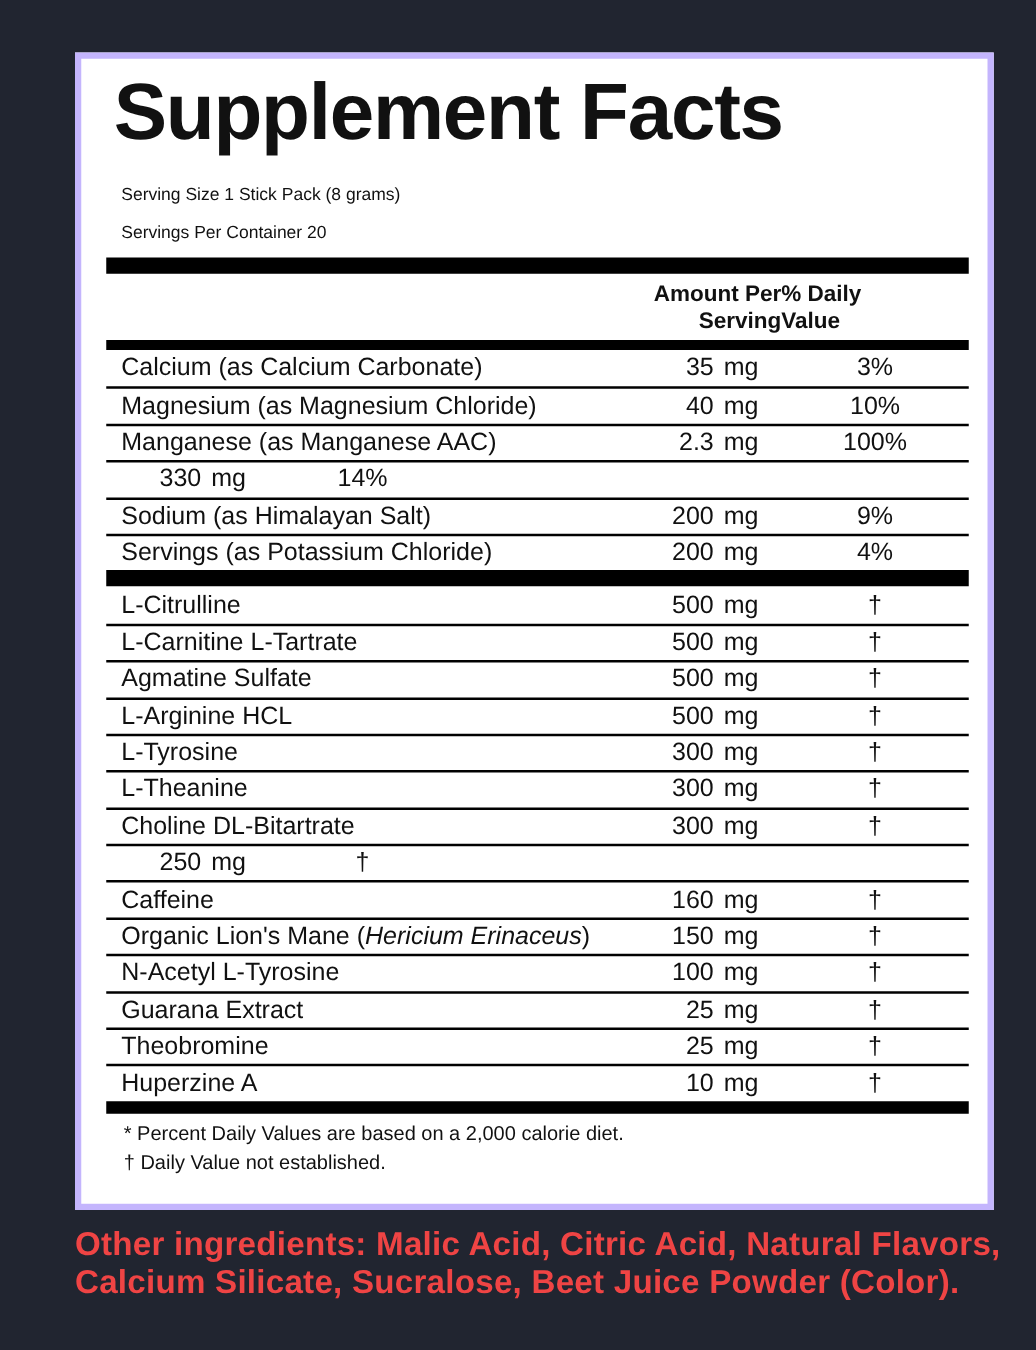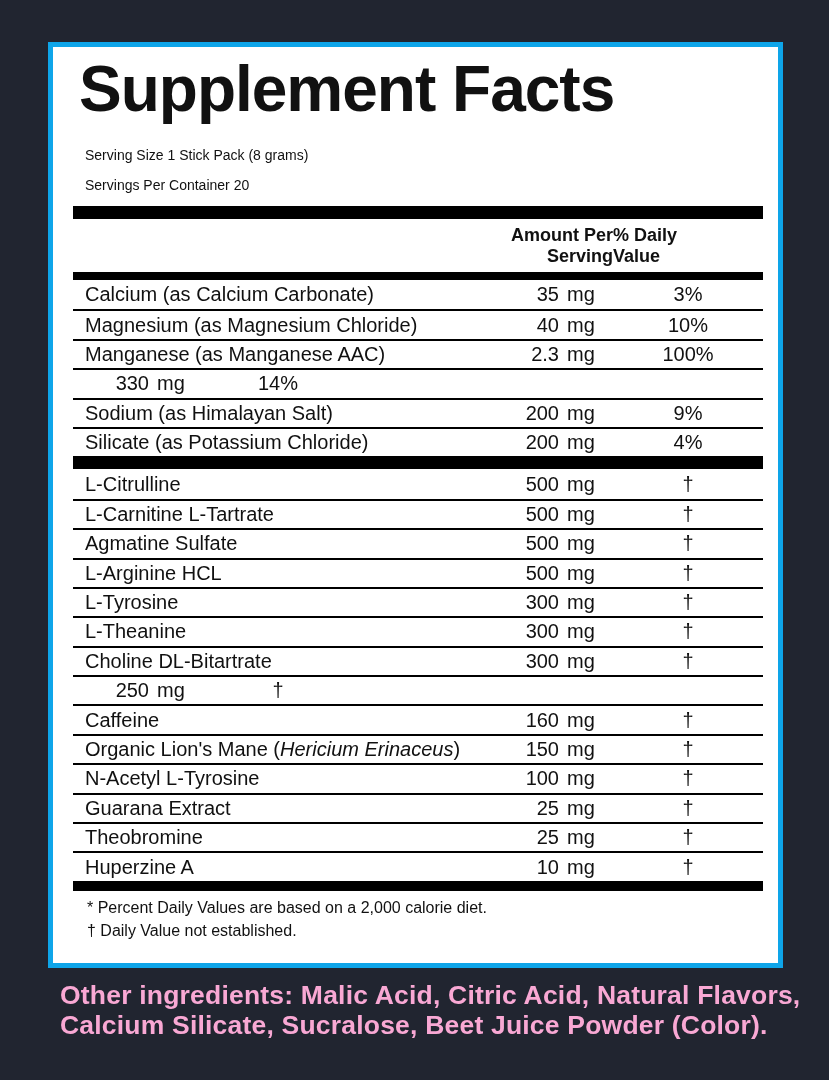--- a/index.html
+++ b/index.html
@@ -10,27 +10,27 @@
   }
   .stage {
     position: relative;
     width: 829px;
     height: 1080px;
     background: #212530;
     overflow: hidden;
   }
   .panel {
     position: absolute;
-    left: 48px;
+    left: 60px;
     top: 42px;
     width: 735px;
     height: 926px;
     box-sizing: border-box;
     background: #ffffff;
-    border: 5px solid #0ea5e9;
+    border: 5px solid #c4b5fd;
     padding: 0 15px 0 20px;
     color: #111111;
     overflow: hidden;
   }
   .sf-title {
     font-size: 64px;
     font-weight: 900;
     letter-spacing: -1px;
     line-height: 1.0;
     margin: 10px 0 0 6px;
@@ -77,21 +77,21 @@
   .cell-dv   { width: 150px; text-align: center; }
   .footnotes {
     padding: 5px 0 0 14px;
     font-size: 16px;
     line-height: 23px;
   }
   .other-ingredients {
     position: absolute;
     left: 60px;
     top: 980px;
-    color: #f9a8d4;
+    color: #ef4444;
     font-size: 26.5px;
     line-height: 30px;
     font-weight: 600;
     letter-spacing: 0.2px;
   }
   .italic { font-style: italic; }
 </style>
 </head>
 <body>
 
@@ -150,21 +150,21 @@
         </div>
         <div class="row">
           <div class="cell-name"><span>Sodium  (as Himalayan Salt)</span></div>
           <div class="cell-amt">
             <span class="num">200</span>
             <span class="unit">mg</span>
           </div>
           <div class="cell-dv">9%</div>
         </div>
         <div class="row">
-          <div class="cell-name"><span>Silicate (as Potassium Chloride)</span></div>
+          <div class="cell-name"><span>Servings (as Potassium Chloride)</span></div>
           <div class="cell-amt">
             <span class="num">200</span>
             <span class="unit">mg</span>
           </div>
           <div class="cell-dv">4%</div>
         </div>
       </div>
 
     <div class="bar bar-section"></div>
 

